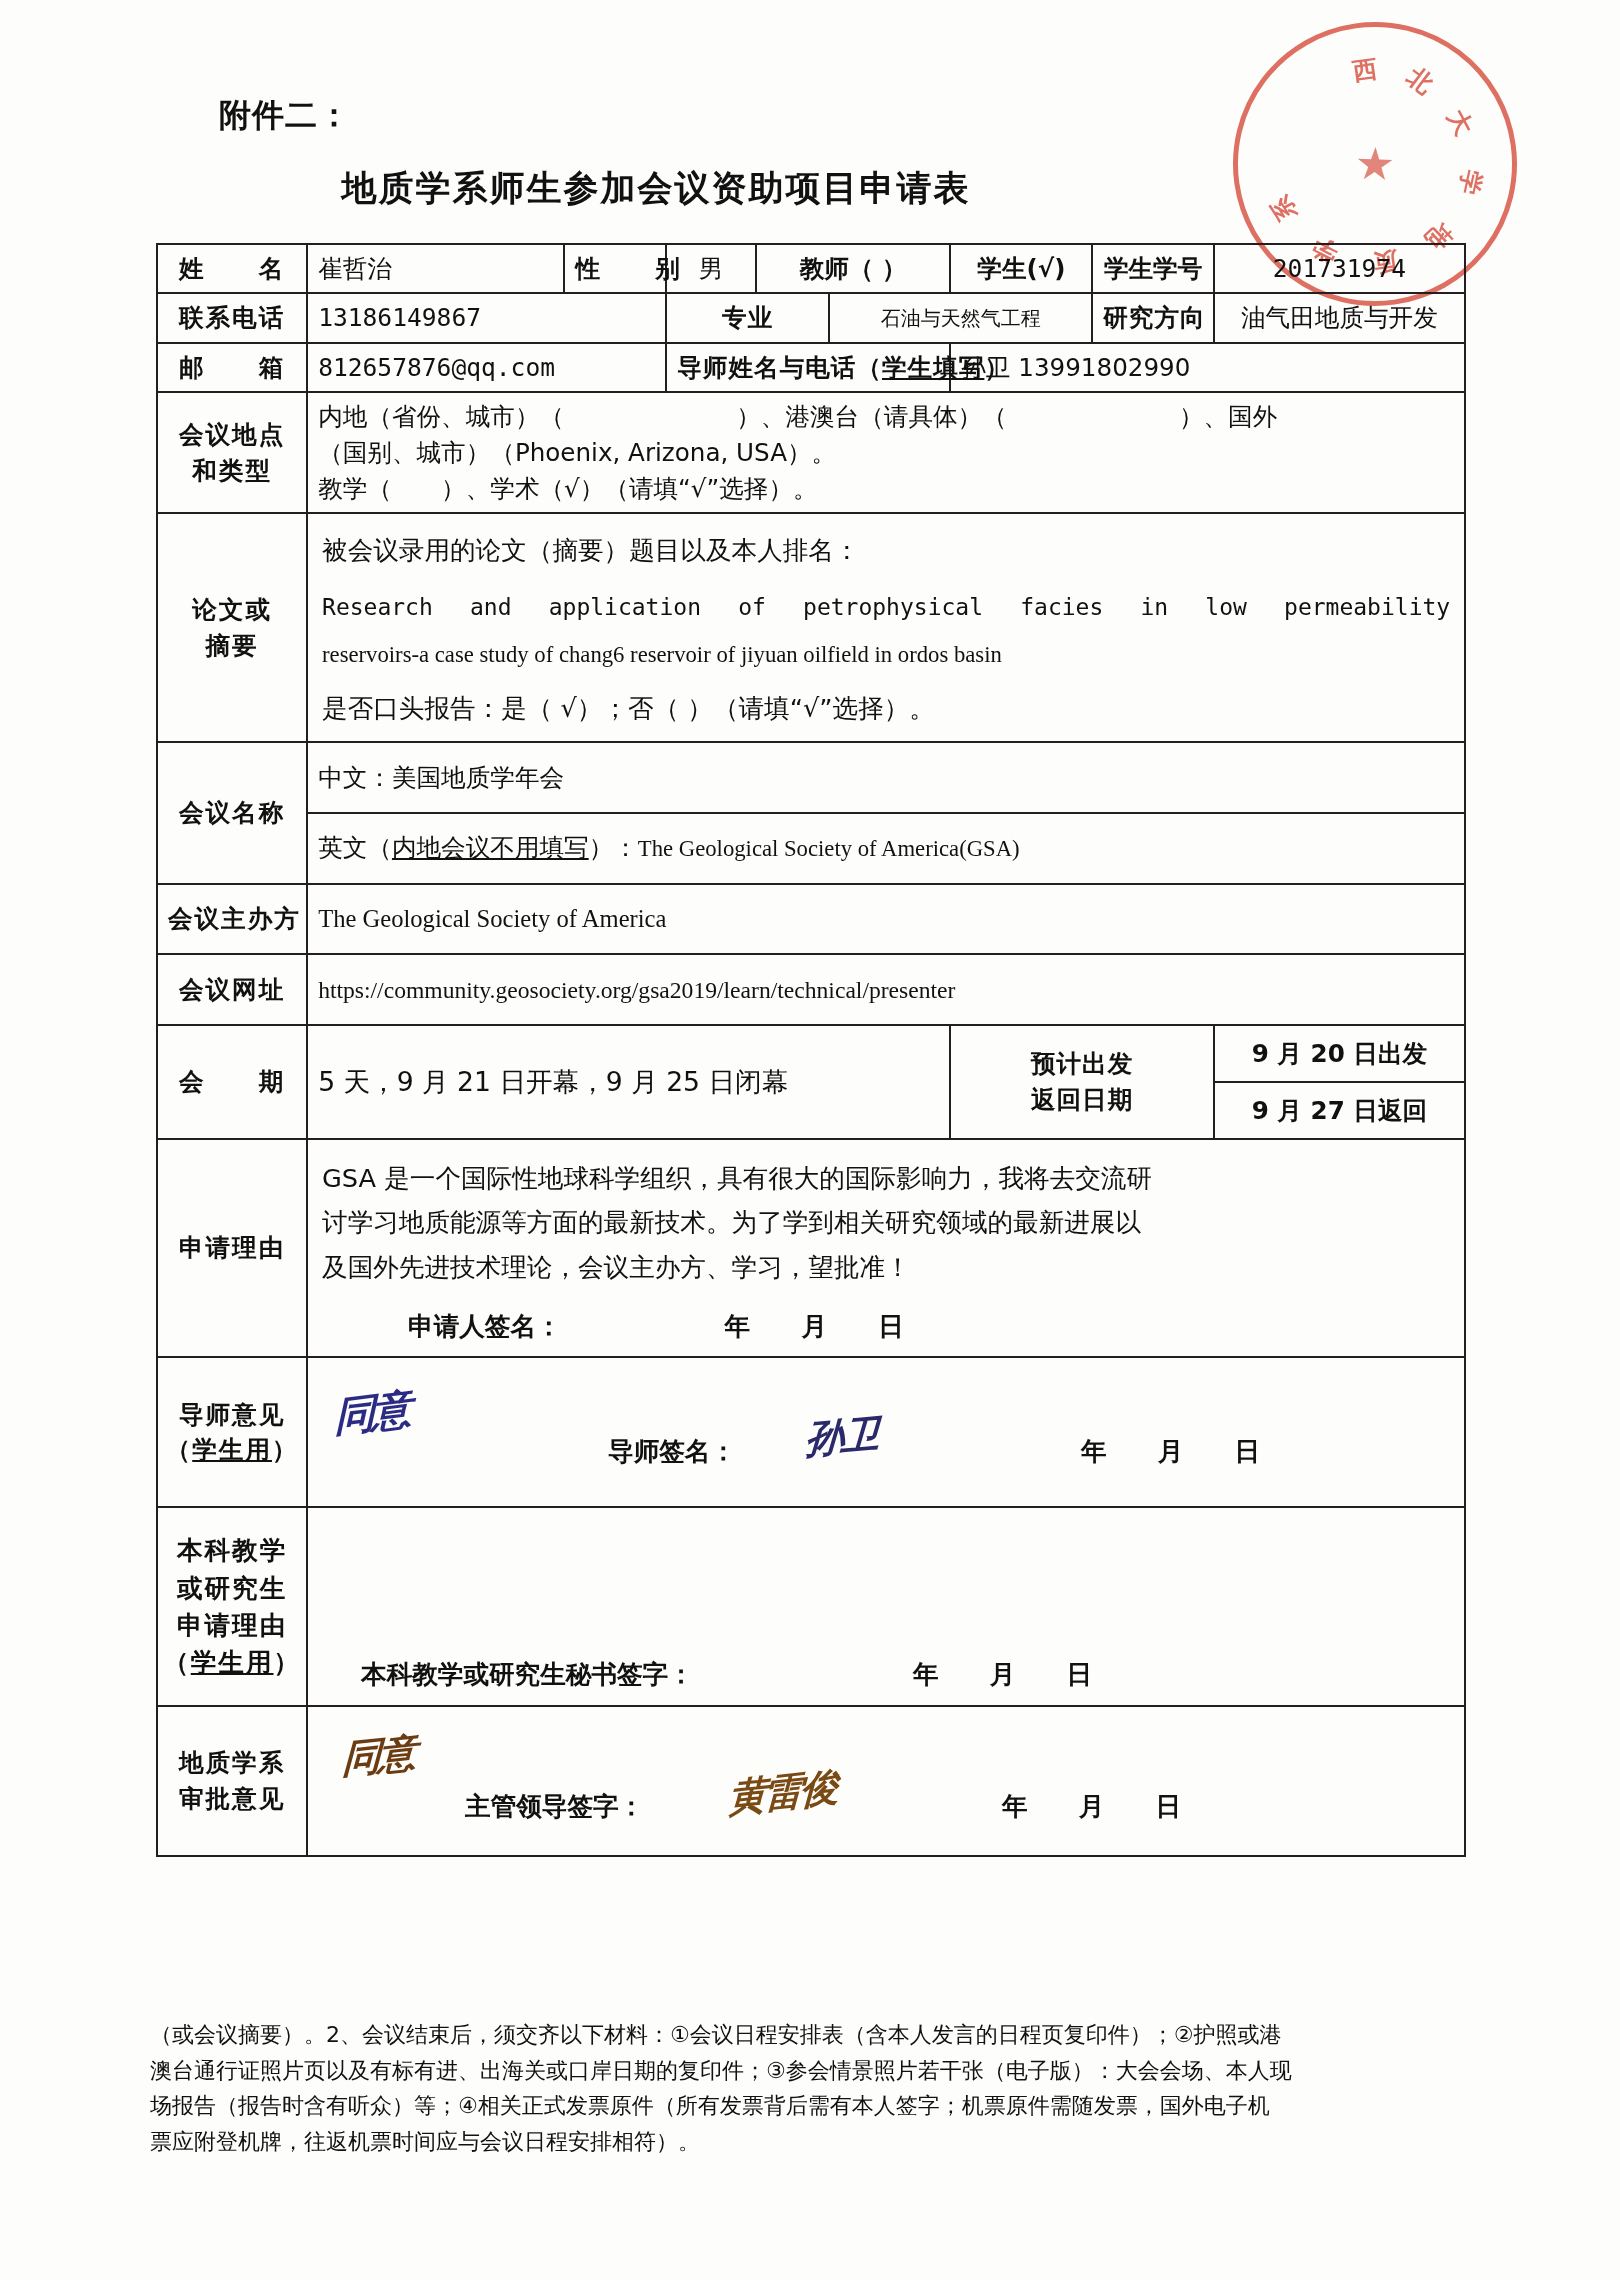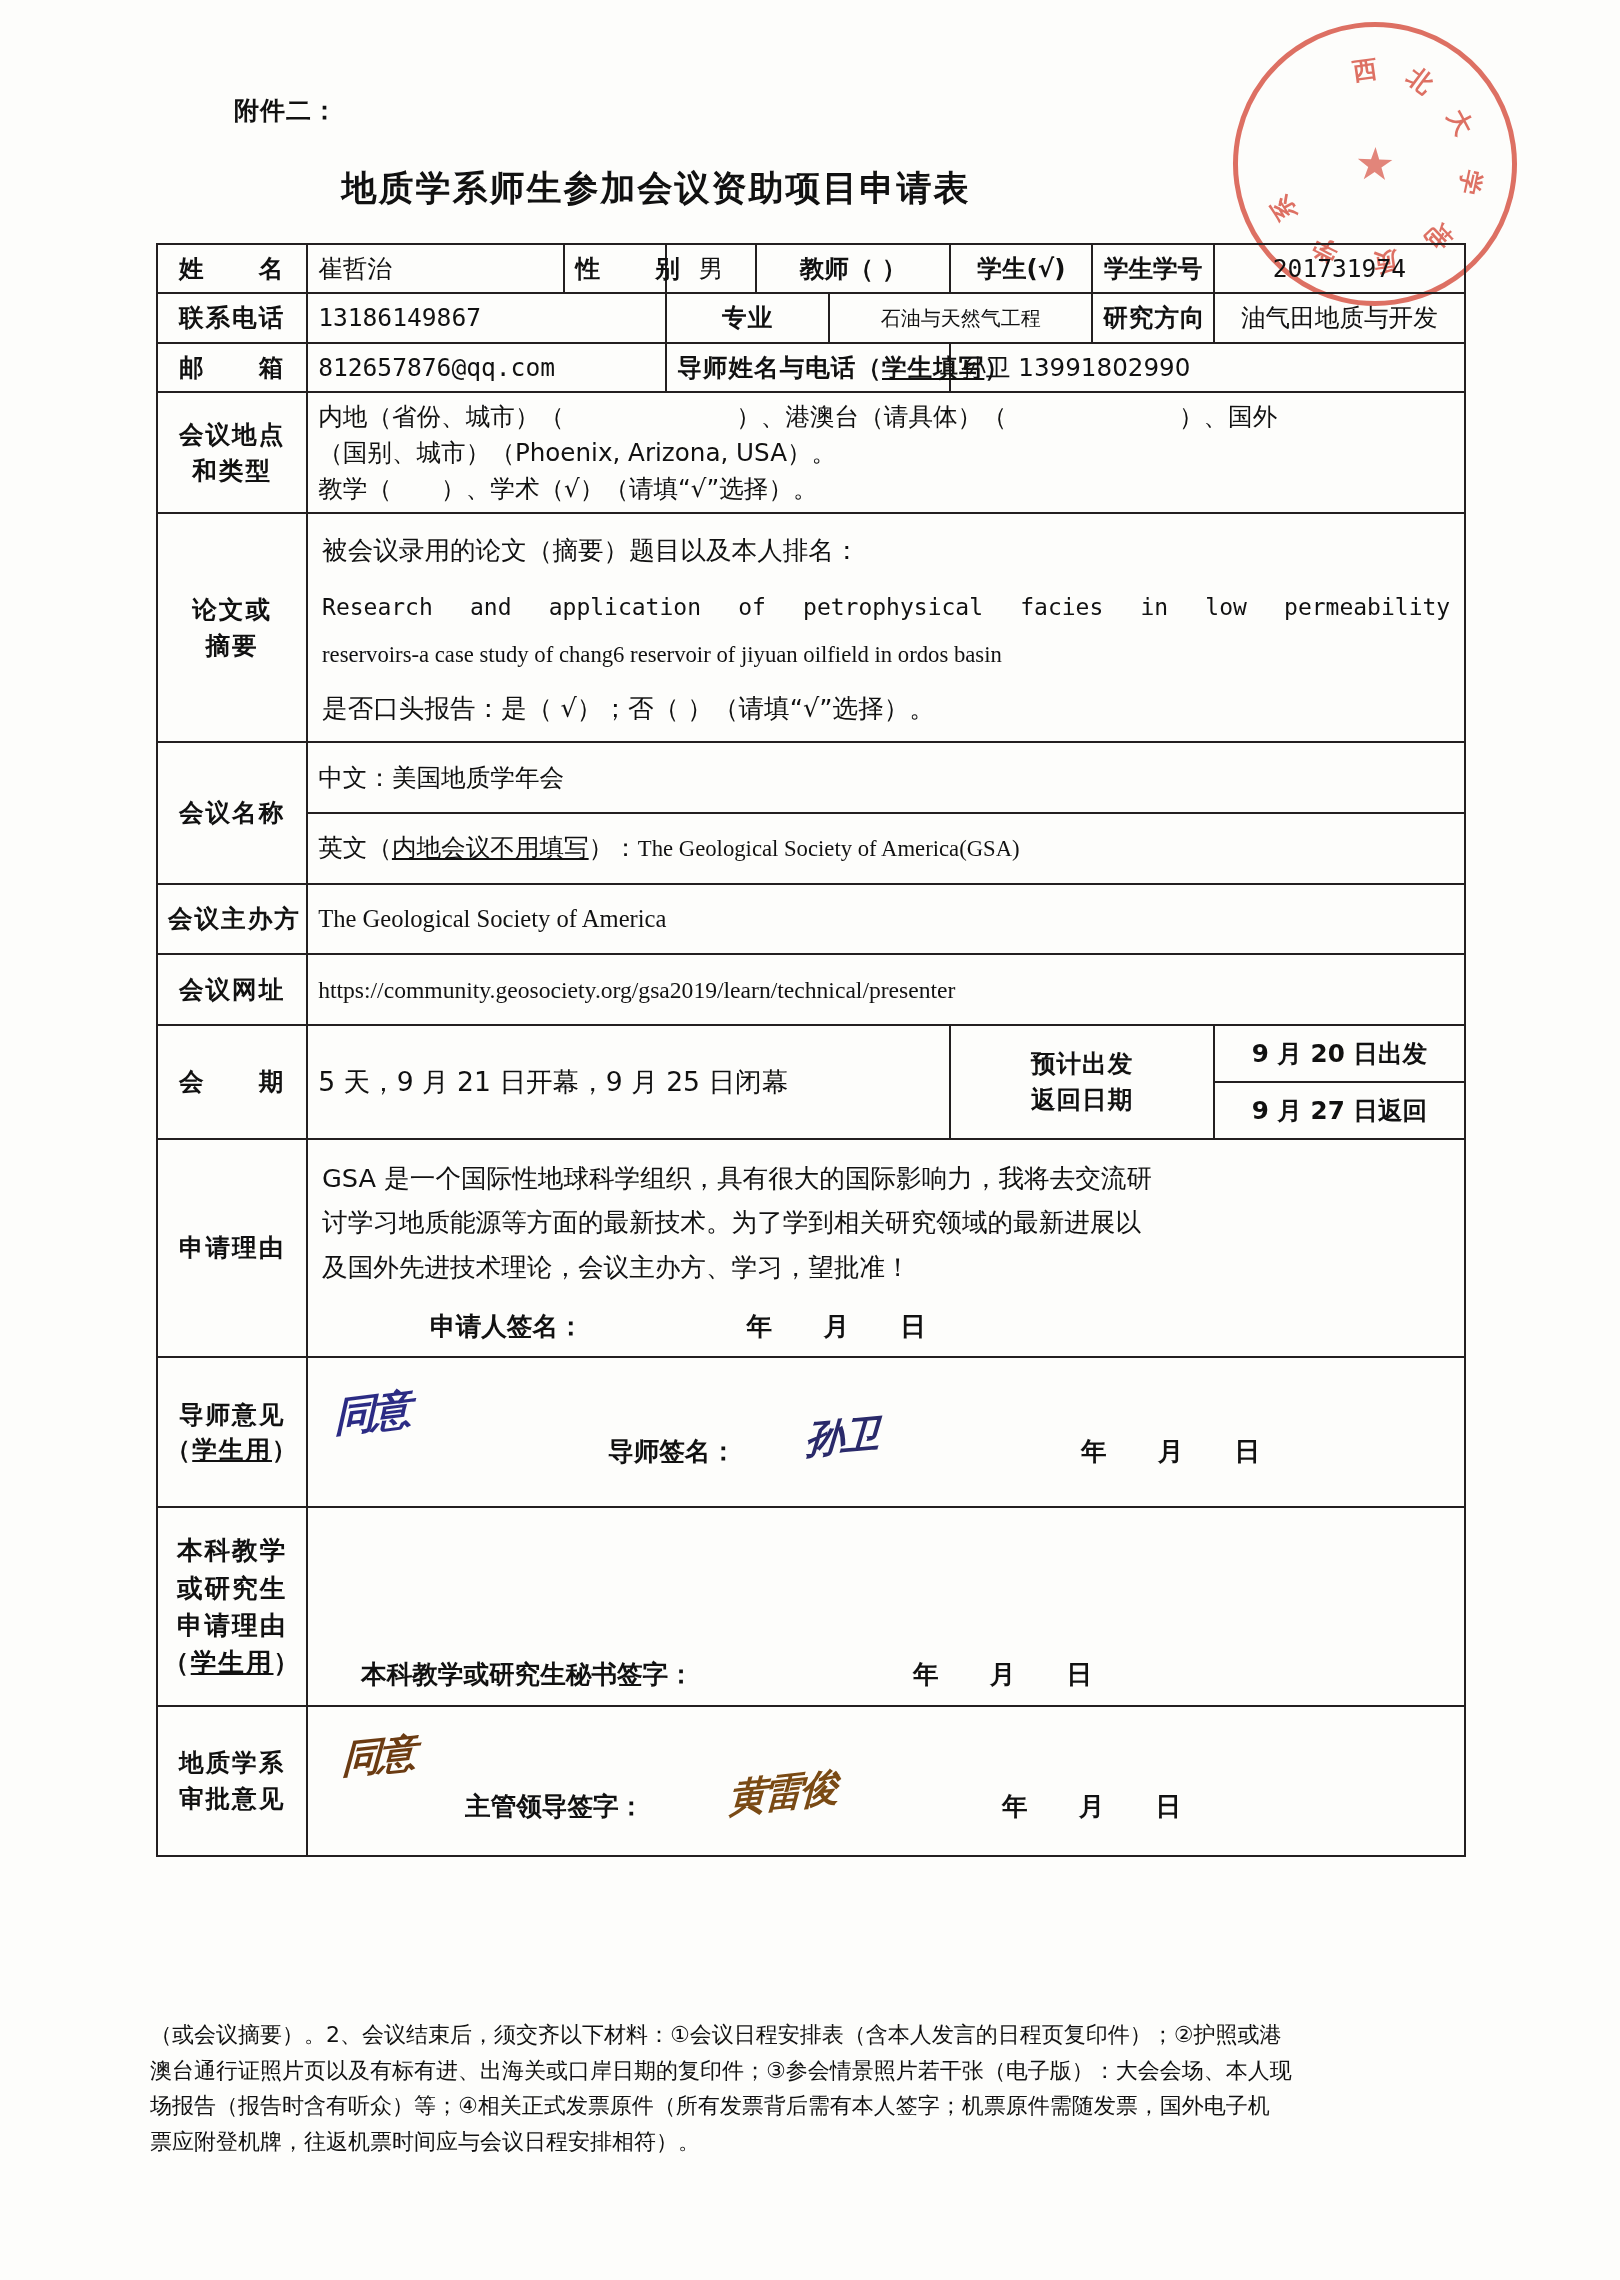--- a/index.html
+++ b/index.html
@@ -18,23 +18,23 @@
   .page {
     position: absolute;
     left: 0; top: 0;
     width: 1620px;
     height: 2280px;
     background: #fdfdfb;
   }
   
   .attach-label {
     position: absolute;
-    left: 234px;
+    left: 219px;
     top: 94px;
-    font-size: 25px;
+    font-size: 32px;
     font-weight: bold;
     font-family: "DejaVu Sans", "Liberation Sans", sans-serif;
     letter-spacing: 1px;
   }
   .doc-title {
     position: absolute;
     left: 0;
     top: 165px;
     width: 1312px;
     text-align: center;
@@ -314,21 +314,21 @@
       <td colspan="2" class="val-ch b ctr nowrap" style="height:43px">9 月 27 日返回</td>
     </tr>
 
     <tr>
       <td class="lbl">申请理由</td>
       <td colspan="10" style="padding:15.8px 13.8px 11.8px 13.8px">
         <div class="para">GSA 是一个国际性地球科学组织，具有很大的国际影响力，我将去交流研</div>
         <div class="para">讨学习地质能源等方面的最新技术。为了学到相关研究领域的最新进展以</div>
         <div class="para">及国外先进技术理论，会议主办方、学习，望批准！</div>
         <div style="margin-top:17.7px; display:flex; align-items:center;">
-          <span class="sigline" style="margin-left:108px">申请人签名：</span>
+          <span class="sigline" style="margin-left:86px">申请人签名：</span>
           <span class="sigline" style="margin-left:163px">年　　月　　日</span>
         </div>
       </td>
     </tr>
 
     <tr>
       <td class="lbl" style="padding:0">
         <div>导师意见</div>
         <div><span>（</span><span class="u">学生用</span><span>）</span></div>
       </td>

